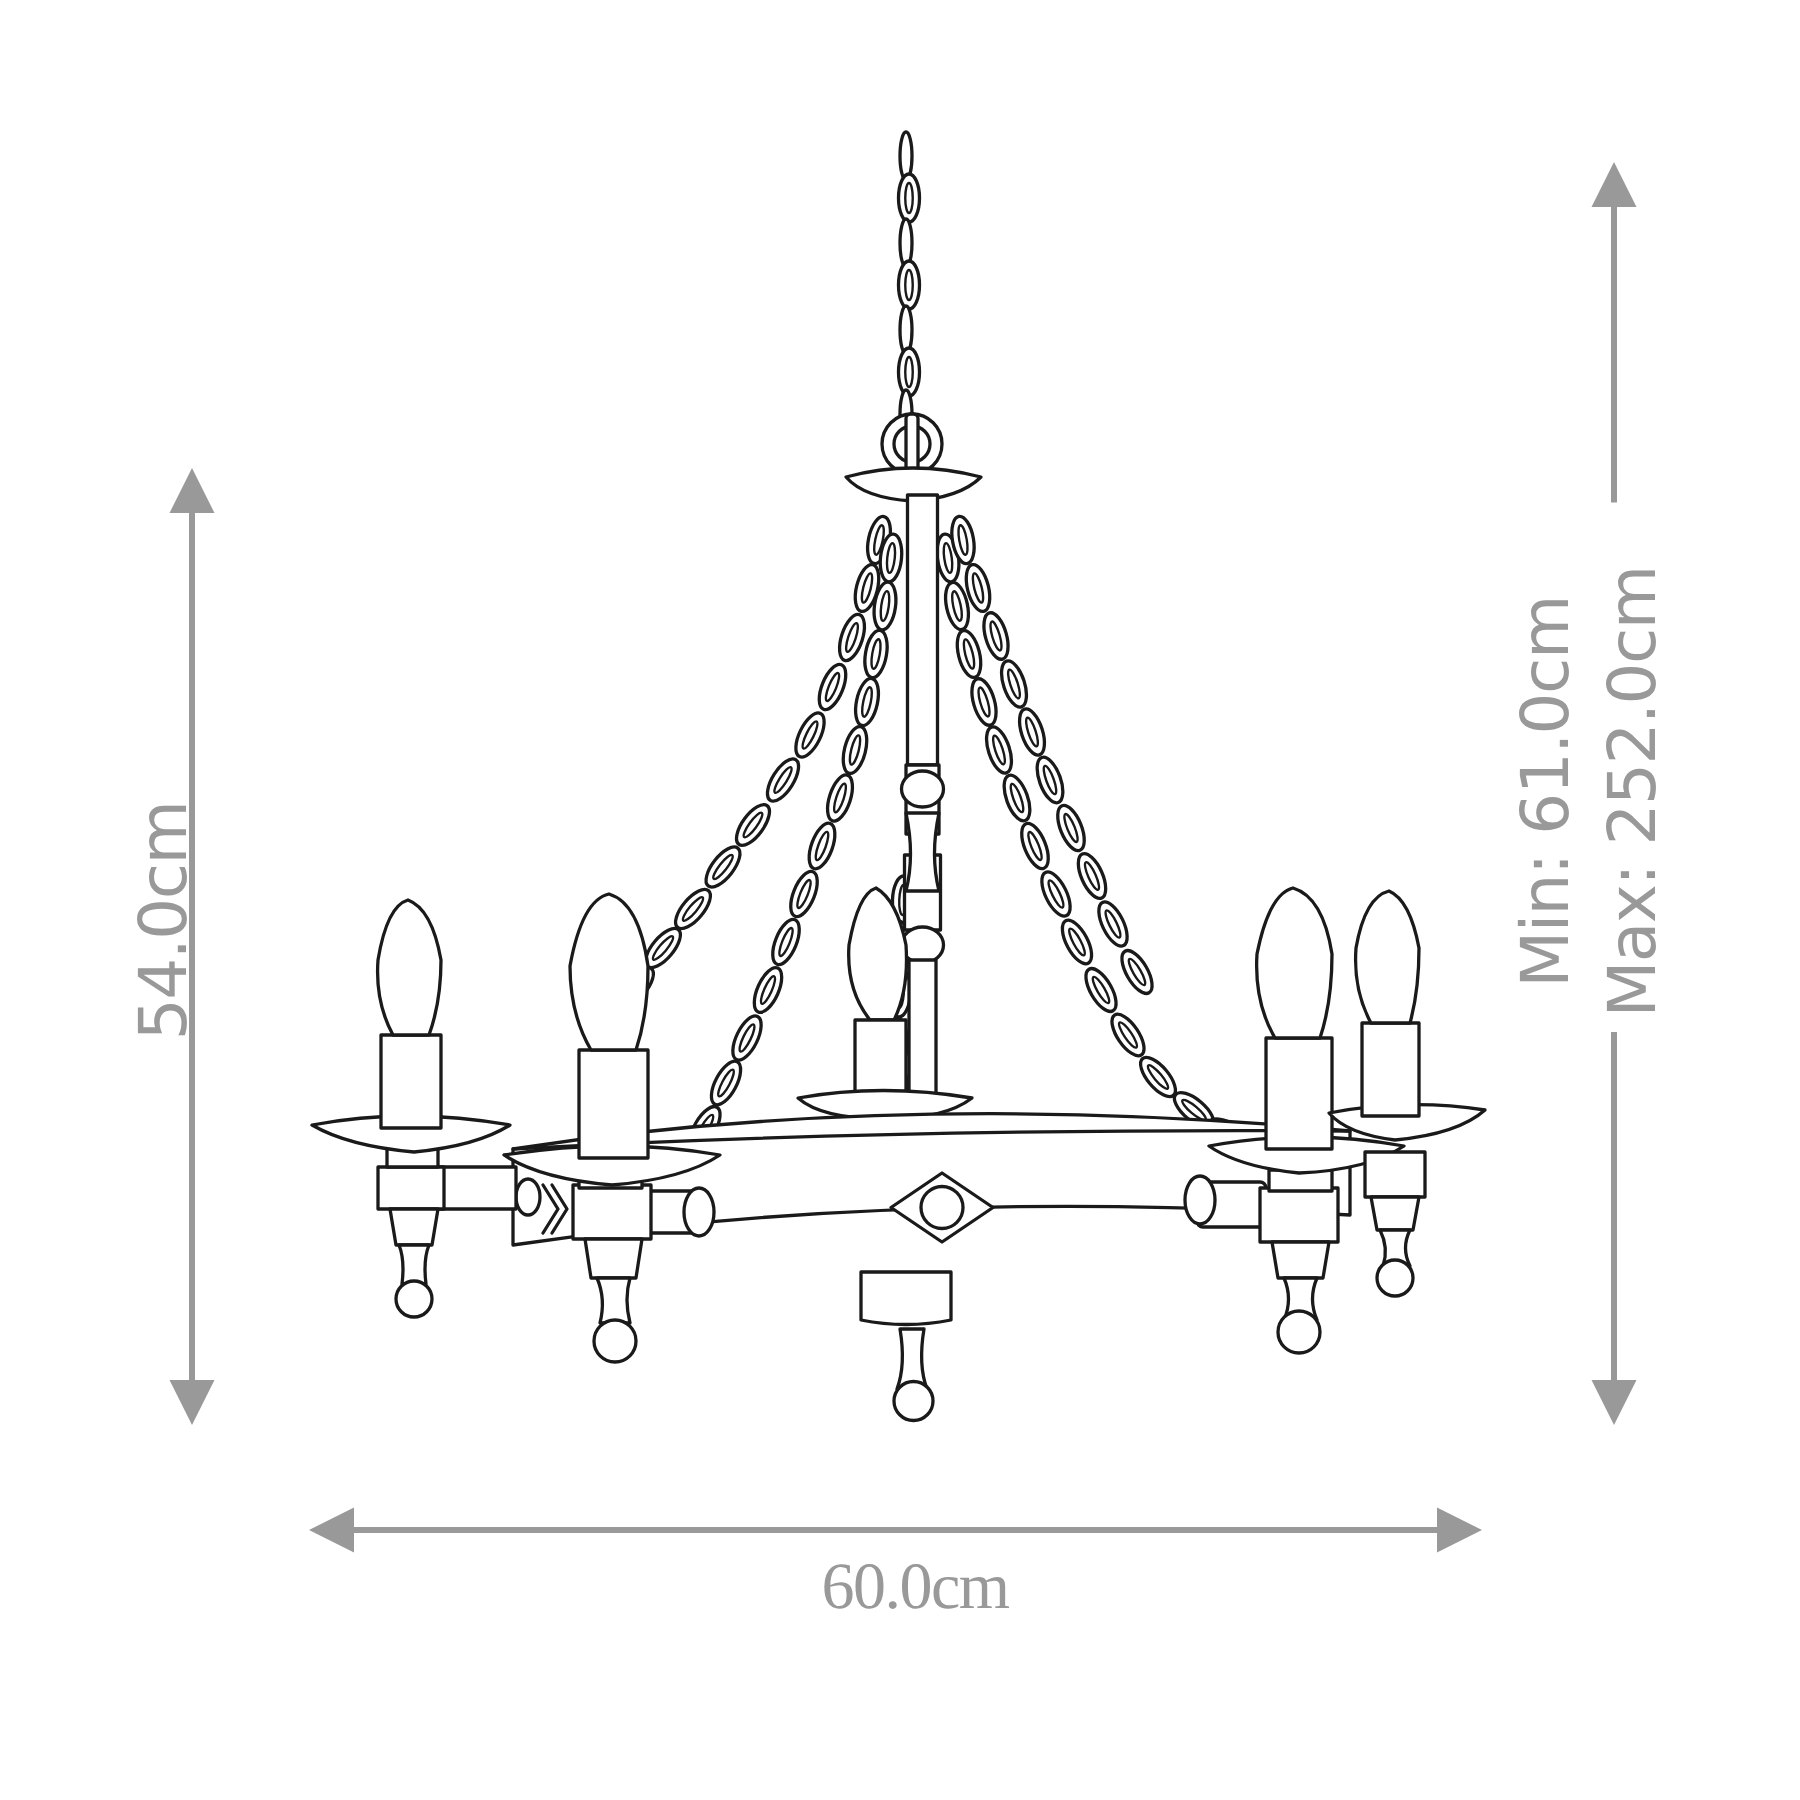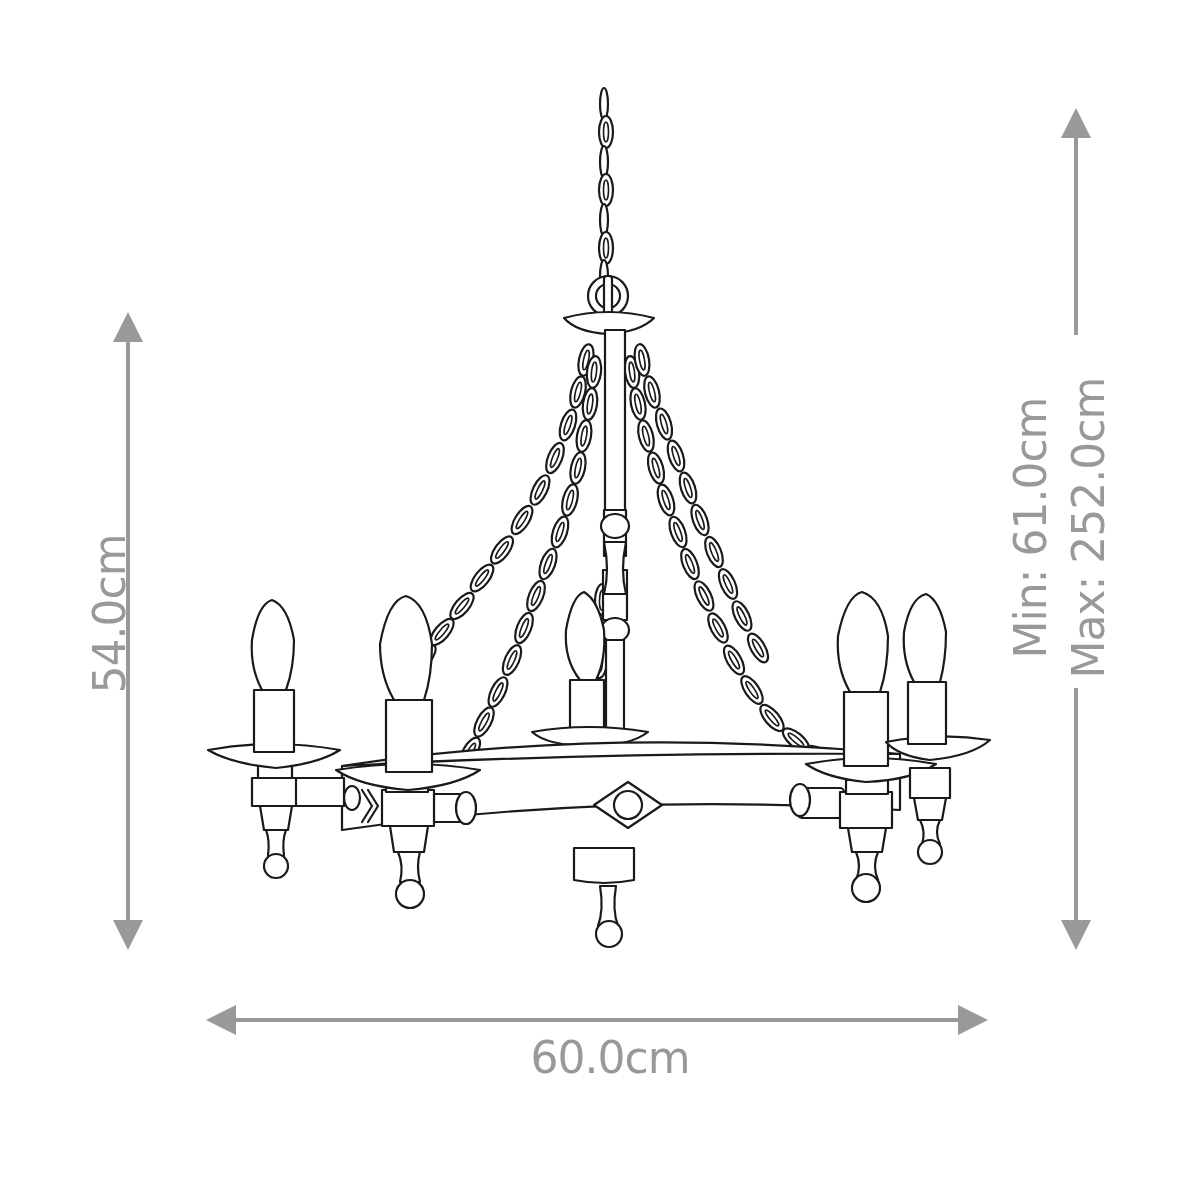--- a/index.html
+++ b/index.html
@@ -9,21 +9,21 @@
       position: absolute;
       font-family: "DejaVu Sans", sans-serif;
       color: #999999;
       font-size: 44px;
       white-space: nowrap;
       letter-spacing: -1px;
       line-height: 1;
     }
     .vert { transform-origin: center center; transform: rotate(-90deg); }
     #label-height { left: -10px; top: 592px; width: 240px; text-align: center; }
-    #label-width { left: 460px; top: 1036px; width: 300px; text-align: center; }
+    #label-width { left: 460px; top: 1036px; width: 300px; text-align: center; font-family: Liberation Serif, serif; }
     #label-drop { left: 880px; top: 470px; width: 360px; text-align: center; line-height: 58px; }
   </style>
 </head>
 <body>
 
 <div class="canvas">
   <svg width="1200" height="1200" viewBox="0 0 1200 1200" xmlns="http://www.w3.org/2000/svg">
     <defs>
       <g id="link-v">
         <ellipse cx="0" cy="0" rx="7" ry="16" fill="#fff" stroke="#1a1a1a" stroke-width="2.2"></ellipse>

